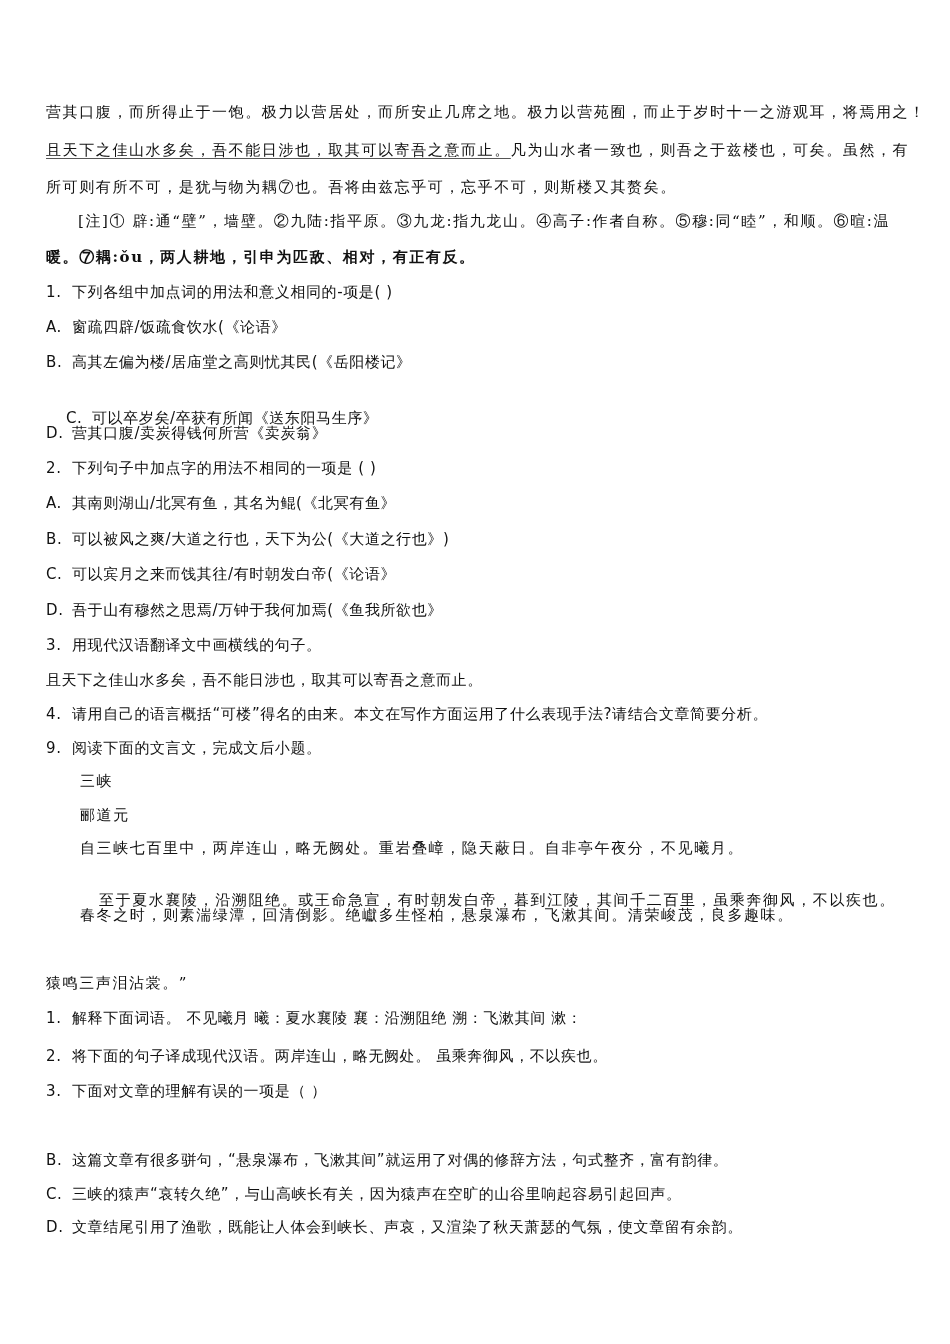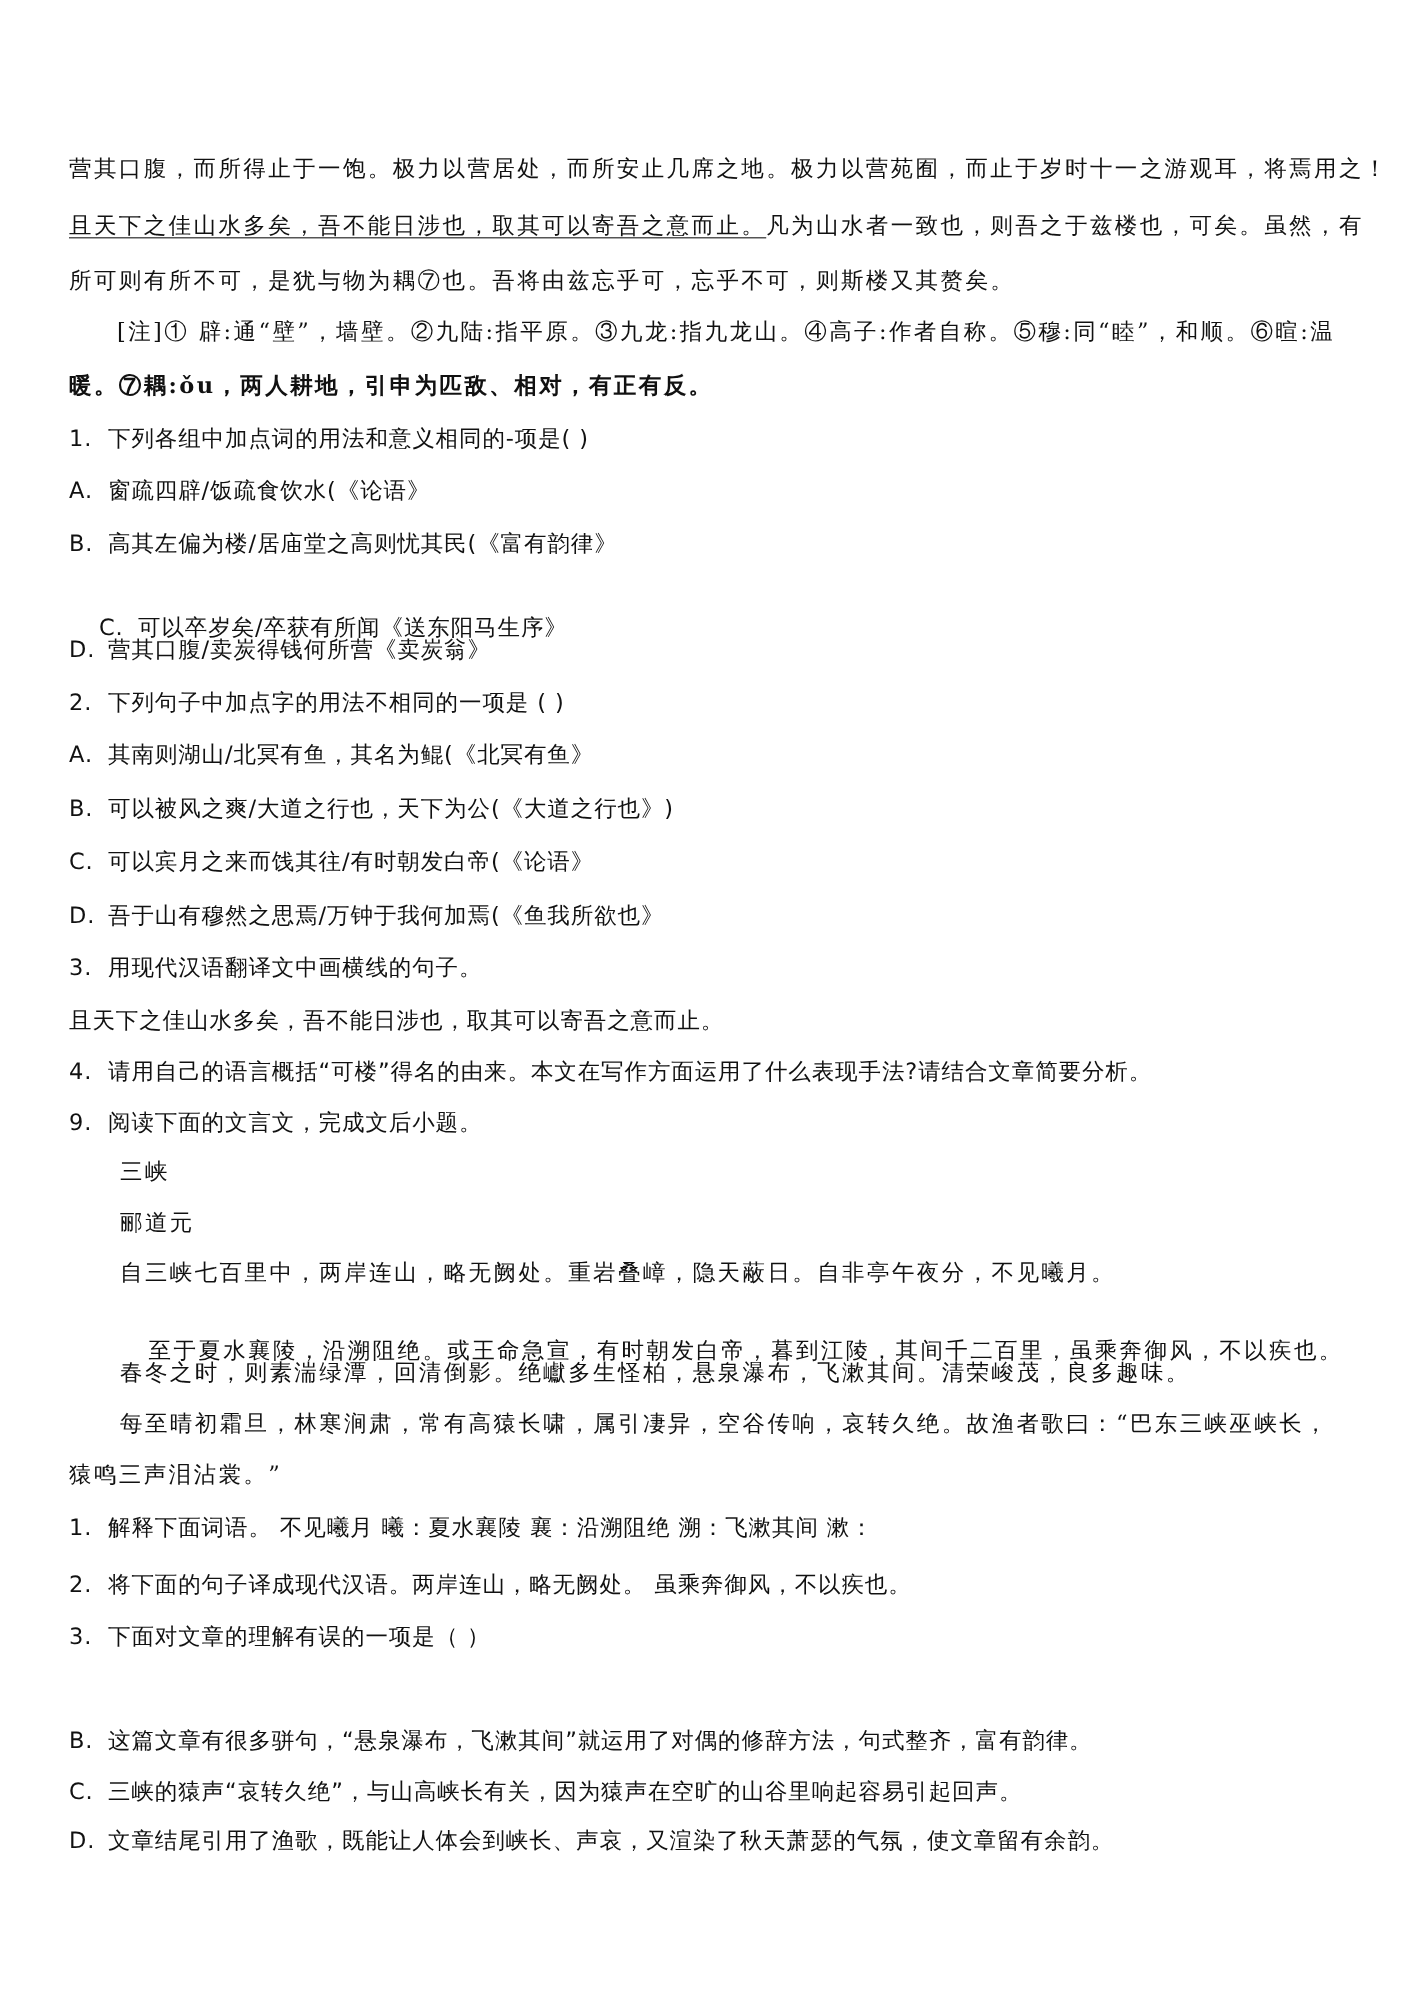--- a/index.html
+++ b/index.html
@@ -67,21 +67,21 @@
   <div class="line kai indent1" style="top:211px; left:78px;">[注]① 辟:通“壁”，墙壁。②九陆:指平原。③九龙:指九龙山。④高子:作者自称。⑤穆:同“睦”，和顺。⑥暄:温</div>
   <div class="line kai" style="top:247px;font-weight:bold;">暖。⑦耦:ǒu，两人耕地，引申为匹敌、相对，有正有反。</div>
 
   <div class="line song" style="top:282px;">
     <span class="q-num">1.</span><span>下列各组中加点词的用法和意义相同的-项是(      )</span>
   </div>
   <div class="line song" style="top:317px;">
     <span class="opt-letter">A.</span><span>窗疏四辟/饭疏食饮水(《论语》</span>
   </div>
   <div class="line song" style="top:352px;">
-    <span class="opt-letter">B.</span><span>高其左偏为楼/居庙堂之高则忧其民(《富有韵律》</span>
+    <span class="opt-letter">B.</span><span>高其左偏为楼/居庙堂之高则忧其民(《岳阳楼记》</span>
   </div>
   <div class="line song" style="top:408px;margin-left:20px;">
     <span class="opt-letter">C.</span><span>可以卒岁矣/卒获有所闻《送东阳马生序》</span>
   </div>
   <div class="line song" style="top:423px;">
     <span class="opt-letter">D.</span><span>营其口腹/卖炭得钱何所营《卖炭翁》</span>
   </div>
 
   <div class="line song" style="top:458px;">
     <span class="q-num">2.</span><span>下列句子中加点字的用法不相同的一项是   (        )</span>
@@ -109,21 +109,20 @@
   </div>
 
   <div class="line song" style="top:738px;">
     <span class="q-num">9.</span><span>阅读下面的文言文，完成文后小题。</span>
   </div>
   <div class="line kai" style="top:771px; left:80px;">三峡</div>
   <div class="line kai" style="top:805px; left:80px;">郦道元</div>
   <div class="line kai" style="top:838px; left:80px;">自三峡七百里中，两岸连山，略无阙处。重岩叠嶂，隐天蔽日。自非亭午夜分，不见曦月。</div>
   <div class="line kai" style="top:890px; left:80px;margin-left:19px;">至于夏水襄陵，沿溯阻绝。或王命急宣，有时朝发白帝，暮到江陵，其间千二百里，虽乘奔御风，不以疾也。</div>
   <div class="line kai" style="top:905px; left:80px;">春冬之时，则素湍绿潭，回清倒影。绝巘多生怪柏，悬泉瀑布，飞漱其间。清荣峻茂，良多趣味。</div>
-  <div class="line kai" style="top:939px; left:80px;">每至晴初霜旦，林寒涧肃，常有高猿长啸，属引凄异，空谷传响，哀转久绝。故渔者歌曰：“巴东三峡巫峡长，</div>
   <div class="line kai" style="top:973px;">猿鸣三声泪沾裳。”</div>
 
   <div class="line song" style="top:1008px;">
     <span class="q-num">1.</span><span>解释下面词语。 不见曦月     曦：夏水襄陵    襄：沿溯阻绝    溯：飞漱其间    漱：</span>
   </div>
   <div class="line song" style="top:1046px;">
     <span class="q-num">2.</span><span>将下面的句子译成现代汉语。两岸连山，略无阙处。  虽乘奔御风，不以疾也。</span>
   </div>
   <div class="line song" style="top:1081px;">
     <span class="q-num">3.</span><span>下面对文章的理解有误的一项是（        ）</span>

